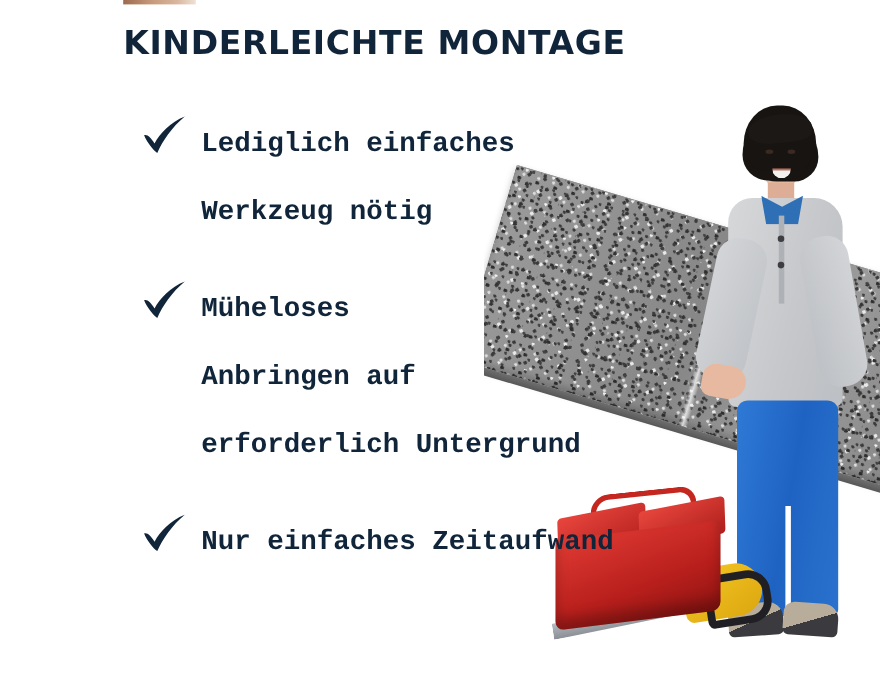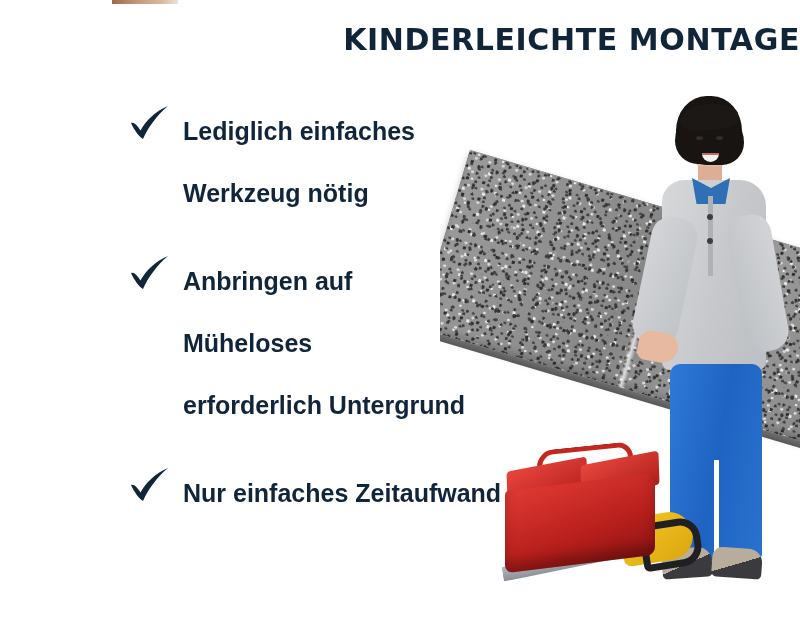--- a/index.html
+++ b/index.html
@@ -43,21 +43,21 @@
   
   #top-artifact{
     position:absolute;left:112px;top:0;width:66px;height:4px;
     background:linear-gradient(to right,#9d6a4e,#c89a7c 40%,#d9b79e 75%,#efe2d6);
     z-index:40;
   }
 
   
   #headline{
     position:absolute;left:112px;top:22px;width:688px;
-    text-align:right;
+    text-align:left;
     color:#10243a;
     font-family:"DejaVu Sans", sans-serif;
     font-weight:700;
     font-size:30px;
     letter-spacing:.6px;
     z-index:25;
   }
 
   
   #bullets{
@@ -68,21 +68,21 @@
     position:relative;
     padding-left:55px;
     margin-bottom:26px;
   }
   .bullet .check{
     position:absolute;left:0;top:4px;width:44px;height:38px;
   }
   .bullet .check svg{display:block;width:44px;height:38px;}
   .bullet-line{
     color:#10243a;
-    font-family:Liberation Sans, sans-serif;
+    font-family:Liberation Mono, monospace;
     font-weight:700;
     font-size:25px;
     line-height:62px;
     white-space:nowrap;
   }
 
   
   #scene{
     position:absolute;left:440px;top:0;width:360px;height:620px;
     z-index:10;
@@ -338,22 +338,22 @@
       <div class="bullet-line">Lediglich einfaches</div>
       <div class="bullet-line">Werkzeug nötig</div>
     </div>
 
     <div class="bullet">
       <span class="check">
         <svg viewBox="0 0 44 38" xmlns="http://www.w3.org/2000/svg" aria-hidden="true">
           <path d="M3 19 C6 18 9 21 12.5 26.5 C17 18 27 7 40 2 C28 12 20 24 15 35 C11.5 33 6 26 3 19 Z" fill="#10243a"></path>
         </svg>
       </span>
+      <div class="bullet-line">Müheloses</div>
       <div class="bullet-line">Anbringen auf</div>
-      <div class="bullet-line">Müheloses</div>
       <div class="bullet-line">erforderlich Untergrund</div>
     </div>
 
     <div class="bullet">
       <span class="check">
         <svg viewBox="0 0 44 38" xmlns="http://www.w3.org/2000/svg" aria-hidden="true">
           <path d="M3 19 C6 18 9 21 12.5 26.5 C17 18 27 7 40 2 C28 12 20 24 15 35 C11.5 33 6 26 3 19 Z" fill="#10243a"></path>
         </svg>
       </span>
       <div class="bullet-line">Nur einfaches Zeitaufwand</div>

